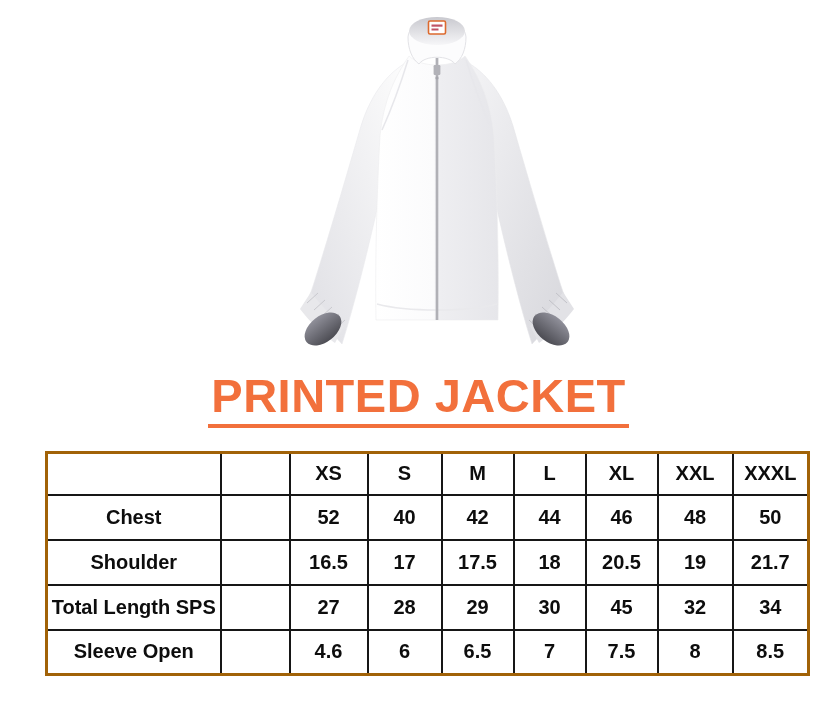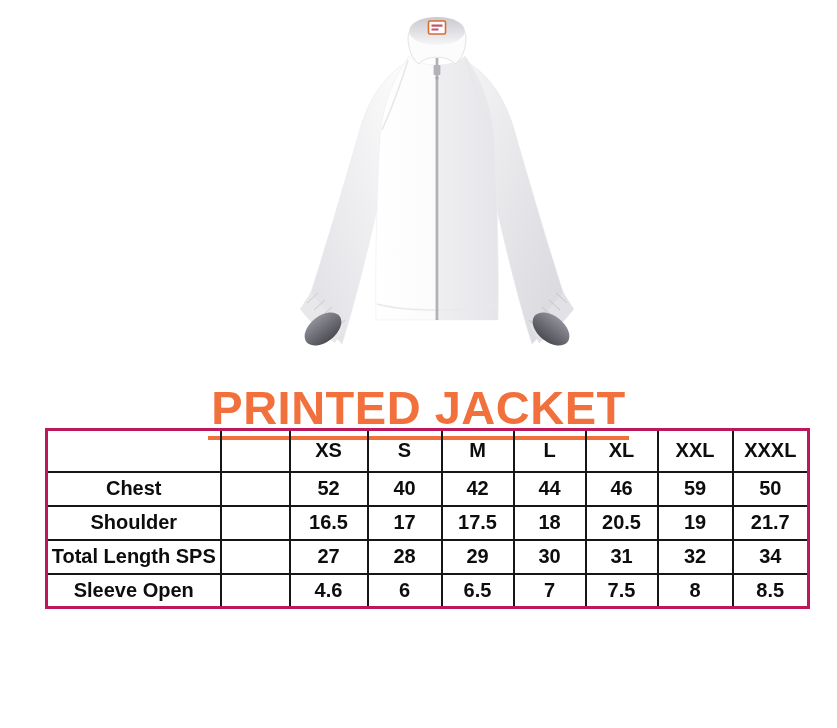--- a/index.html
+++ b/index.html
@@ -14,34 +14,34 @@
     display:flex;justify-content:center;align-items:flex-start;
   }
   .jacket-area svg{transform:translateX(18px);}
   .title-wrap{
     position:absolute;top:371px;left:0;width:100%;
     text-align:center;
   }
   .title-text{
     display:inline-block;
     font-size:47px;font-weight:bold;letter-spacing:0.5px;line-height:1.08;
-    border-bottom:4px solid;padding:0 3px 2px 3px;margin-top:12px;
+    border-bottom:4px solid;padding:0 3px 2px 3px;
   }
   table.size-chart{
-    position:absolute;top:428px;left:45px;
+    position:absolute;top:451px;left:45px;
     width:762px;border-collapse:collapse;table-layout:fixed;
-    border:3px solid #be185d;
+    border:3px solid #a16207;
   }
   .size-chart td,.size-chart th{
     border:2px solid #161616;
     text-align:center;vertical-align:middle;
     font-weight:bold;font-size:20px;color:#0d0d0d;
     padding:0;overflow:hidden;white-space:nowrap;
   }
-  .size-chart tr{height:34px;}
+  .size-chart tr{height:45px;}
   .size-chart tr.head-row{height:42px;}
 </style>
 </head>
 <body>
 
 <div class="stage">
 
   <div class="jacket-area">
     <svg width="300" height="345" viewBox="0 0 300 345" xmlns="http://www.w3.org/2000/svg">
       <defs>
@@ -126,42 +126,42 @@
       <td>XXXL</td>
     </tr>
     <tr>
       <td>Chest</td>
       <td></td>
       <td>52</td>
       <td>40</td>
       <td>42</td>
       <td>44</td>
       <td>46</td>
-      <td>59</td>
+      <td>48</td>
       <td>50</td>
     </tr>
     <tr>
       <td>Shoulder</td>
       <td></td>
       <td>16.5</td>
       <td>17</td>
       <td>17.5</td>
       <td>18</td>
       <td>20.5</td>
       <td>19</td>
       <td>21.7</td>
     </tr>
     <tr>
       <td>Total Length SPS</td>
       <td></td>
       <td>27</td>
       <td>28</td>
       <td>29</td>
       <td>30</td>
-      <td>31</td>
+      <td>45</td>
       <td>32</td>
       <td>34</td>
     </tr>
     <tr>
       <td>Sleeve Open</td>
       <td></td>
       <td>4.6</td>
       <td>6</td>
       <td>6.5</td>
       <td>7</td>

